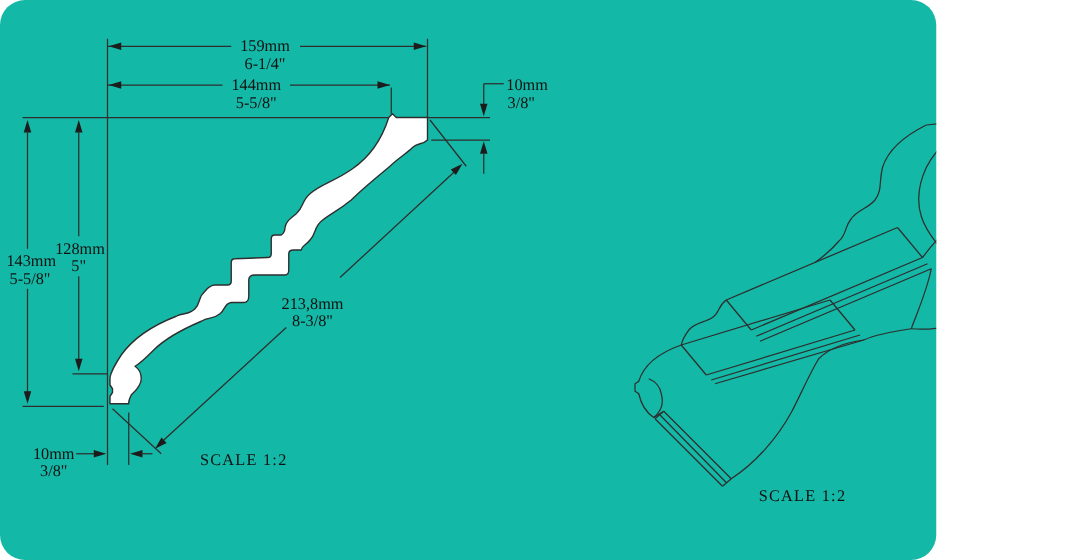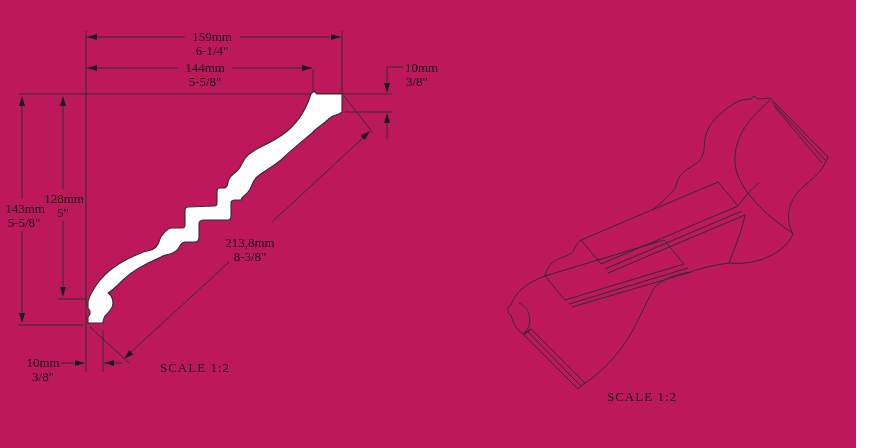--- a/index.html
+++ b/index.html
@@ -1,17 +1,17 @@
 <!DOCTYPE html>
 <html><head>
 <meta charset="utf-8">
 <style>
   html,body{margin:0;padding:0;background:#ffffff;}
-  .sheet{position:relative;width:856px;height:448px;background:#be185d;overflow:hidden;
-         font-family:"Liberation Serif","DejaVu Serif",serif;}
+  .sheet{position:relative;width:749px;height:448px;background:#14b8a6;overflow:hidden;
+         font-family:"Liberation Serif","DejaVu Serif",serif;border-radius:20px;}
   svg{display:block;}
   .ln{stroke:#2e2e2e;stroke-width:1;fill:none;}
   .profile{stroke:#2e2e2e;stroke-width:1.1;fill:#ffffff;stroke-linejoin:round;}
   .arr{fill:#1c1c1c;stroke:none;}
   .dimtext{font-family:"Liberation Serif","DejaVu Serif",serif;font-size:13px;fill:#111111;}
   .mid{text-anchor:middle;}
   .scaletext{font-family:"Liberation Serif","DejaVu Serif",serif;font-size:13px;fill:#111111;
              letter-spacing:1px;text-anchor:middle;}
 </style>
 </head>

